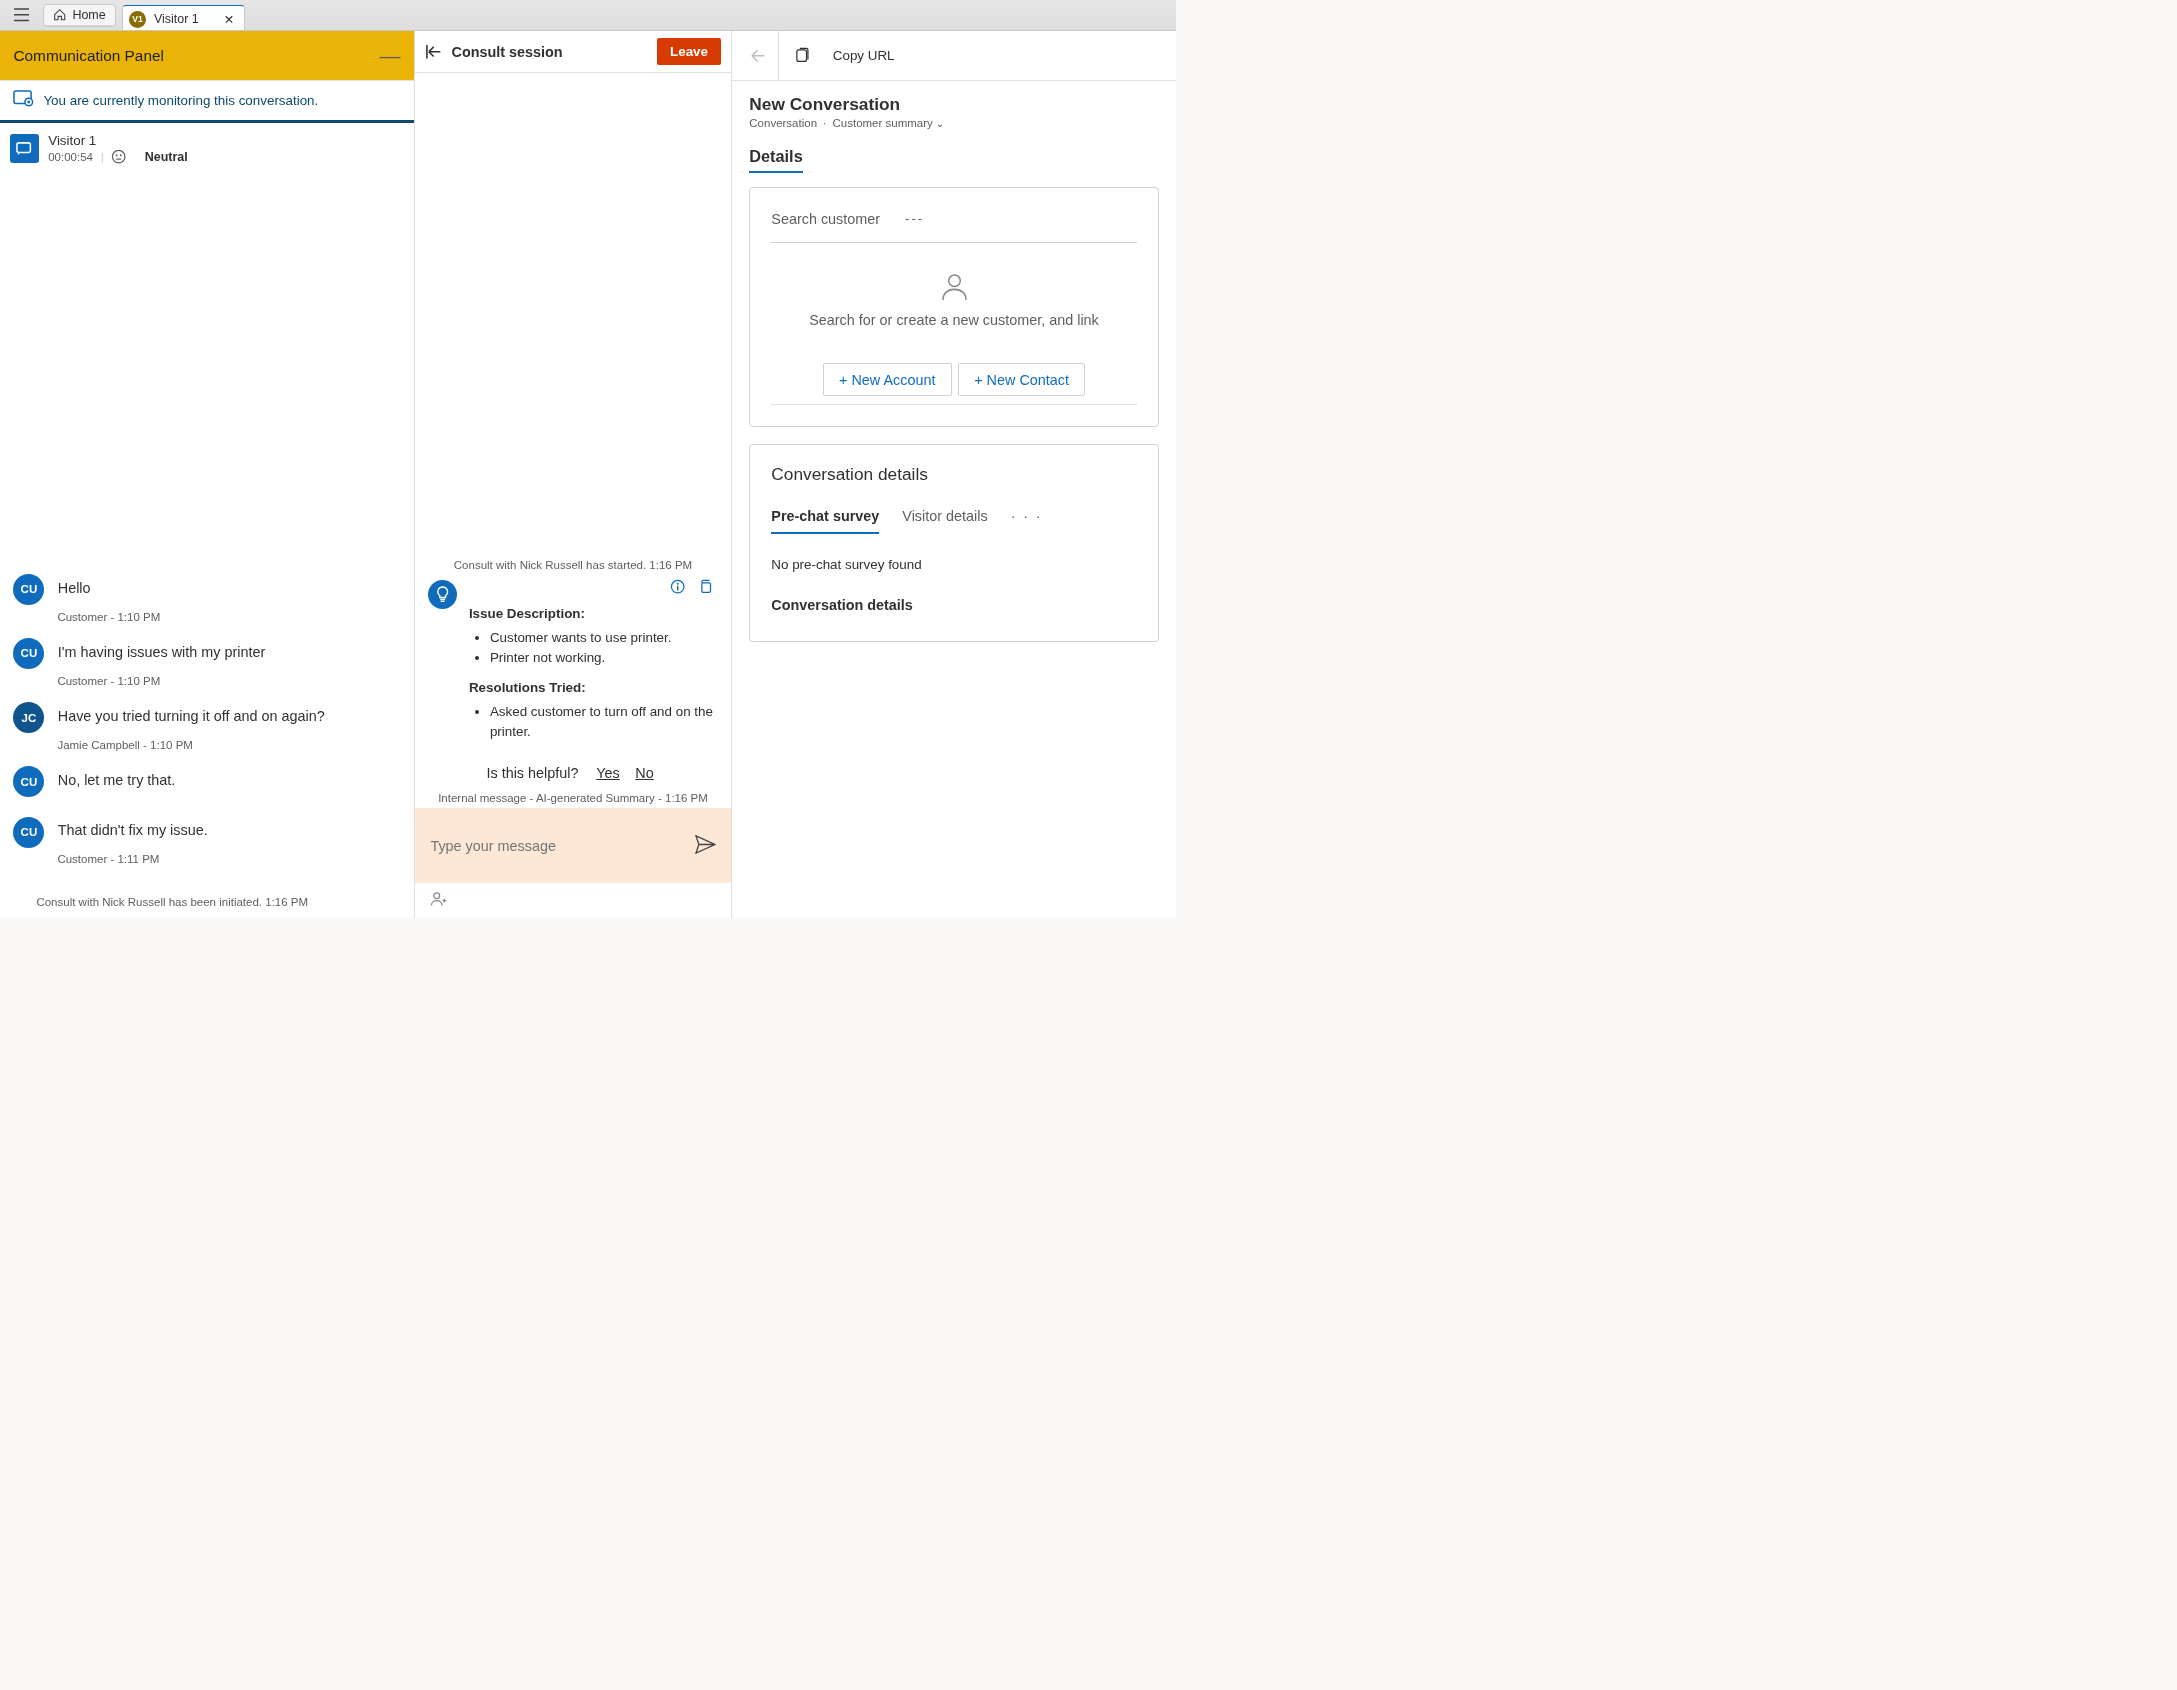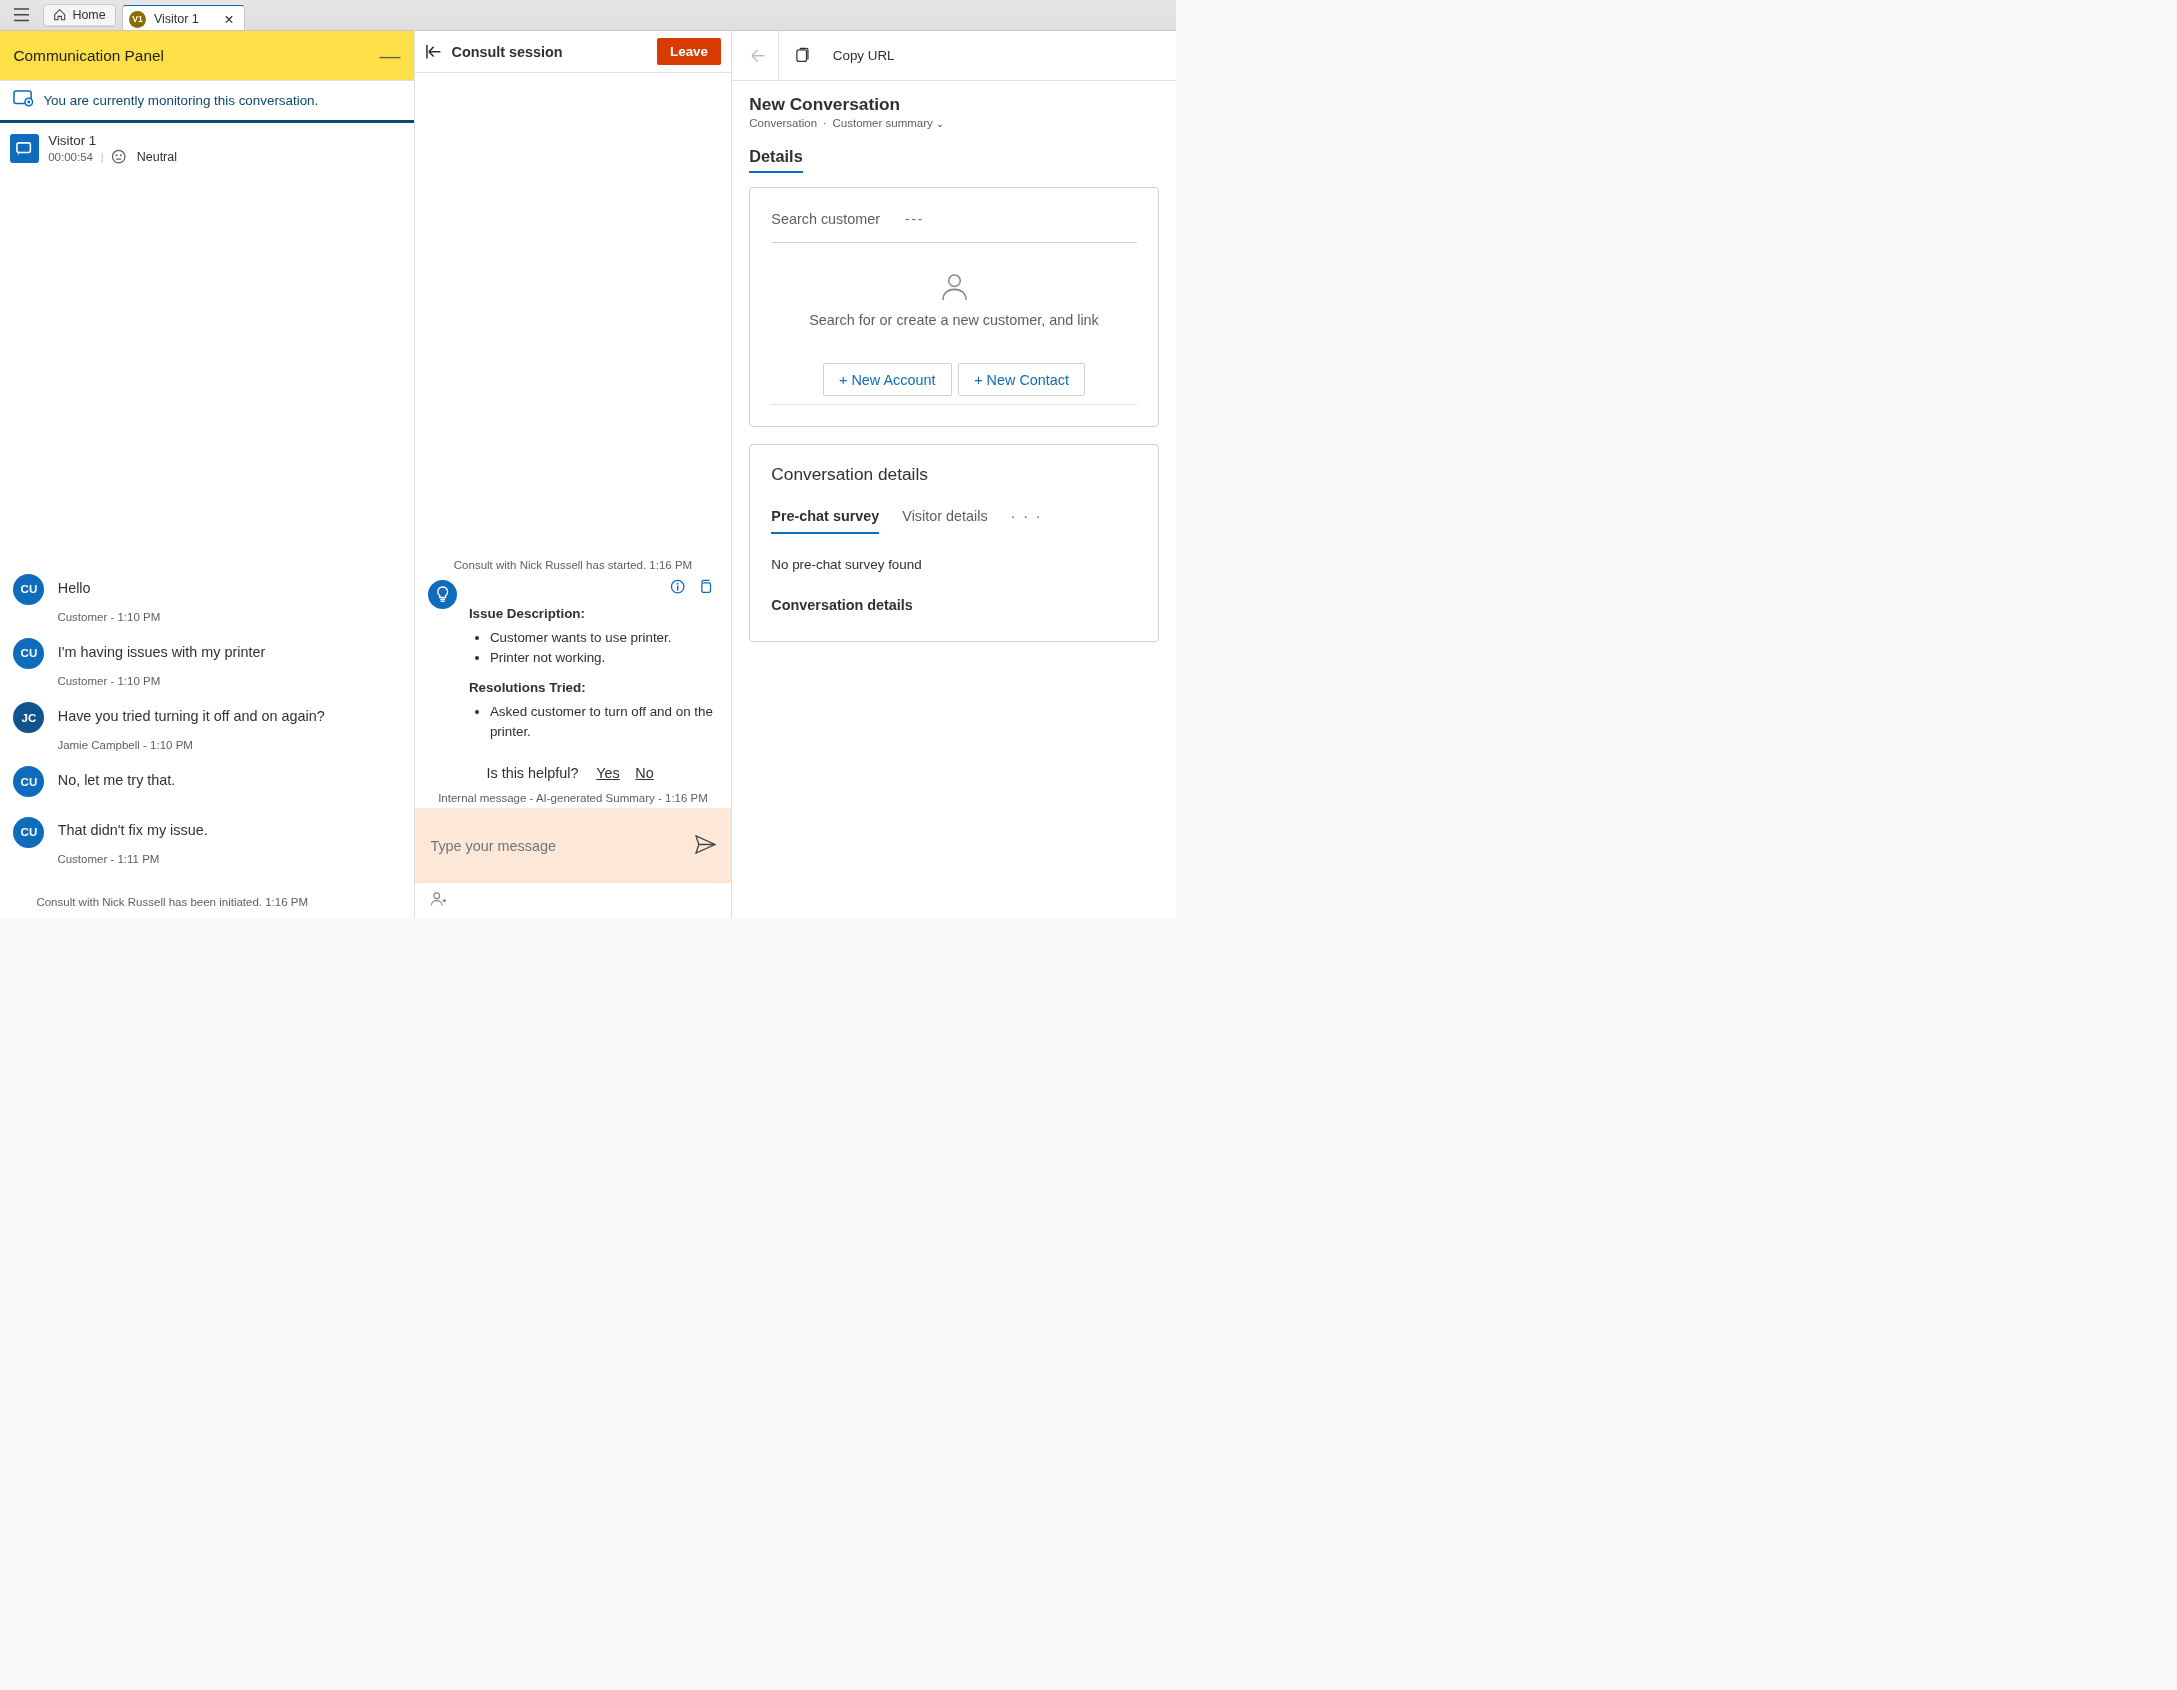--- a/index.html
+++ b/index.html
@@ -45,42 +45,42 @@
 
   
   .columns { display:flex; height: calc(100% - 31px); }
   .col-left { width:415px; border-right:1px solid #e1dfdd; display:flex; flex-direction:column; background:#fff; }
   .col-mid  { width:317px; border-right:1px solid #e1dfdd; display:flex; flex-direction:column; background:#fff; }
   .col-right{ flex:1; background:#fff; display:flex; flex-direction:column; }
 
   
   .commpanel-hdr {
     height:50px; display:flex; align-items:center; justify-content:space-between;
-    padding:0 13.4px; border-bottom:1px solid #e1dfdd; background:#fde047;
+    padding:0 13.4px; border-bottom:1px solid #e1dfdd; background:#eab308;
     font-size:15.4px; color:#201f1e;
   }
   .collapse-btn { font-size:21px; color:#605e5c; cursor:pointer; }
 
   .monitor-bar {
     height:42px; display:flex; align-items:center; gap:9px;
     padding:0 13.4px; border-bottom:3px solid #0c4a6e; font-size:13.4px; color:#0c4a6e;
   }
   .monitor-icon { color:#0f6cbd; }
 
   .visitor-row {
     display:flex; align-items:center; gap:9.6px; padding:9.6px 9.6px;
   }
   .visitor-sq {
     width:29px; height:29px; background:#0f6cbd; display:flex; align-items:center; justify-content:center;
     border-radius:2.9px;
   }
   .visitor-meta { display:flex; flex-direction:column; gap:1.9px; }
   .visitor-name { font-size:13.4px; }
   .visitor-sub { font-size:11.5px; color:#605e5c; display:flex; align-items:center; gap:7.7px; }
-  .sentiment { display:flex; align-items:center; gap:10px; font-weight:400; color:#323130; font-size:12.5px; }
+  .sentiment { display:flex; align-items:center; gap:18px; font-weight:700; color:#323130; font-size:12.5px; }
 
   .chat-scroll { flex:1; overflow:auto; padding:9.6px 13.4px 5.8px 13.4px; display:flex; flex-direction:column;gap:8px; }
   .chat-scroll .spacer { flex:1; }
 
   .msg { display:flex; gap:13.4px; margin-bottom:5.8px; align-items:flex-start; }
   .avatar-bubble {
     width:31px; height:31px; border-radius:50%; color:#fff; font-size:11.5px; font-weight:600;
     display:flex; align-items:center; justify-content:center; flex-shrink:0;
   }
   .av-cu { background:#0f6cbd; }

